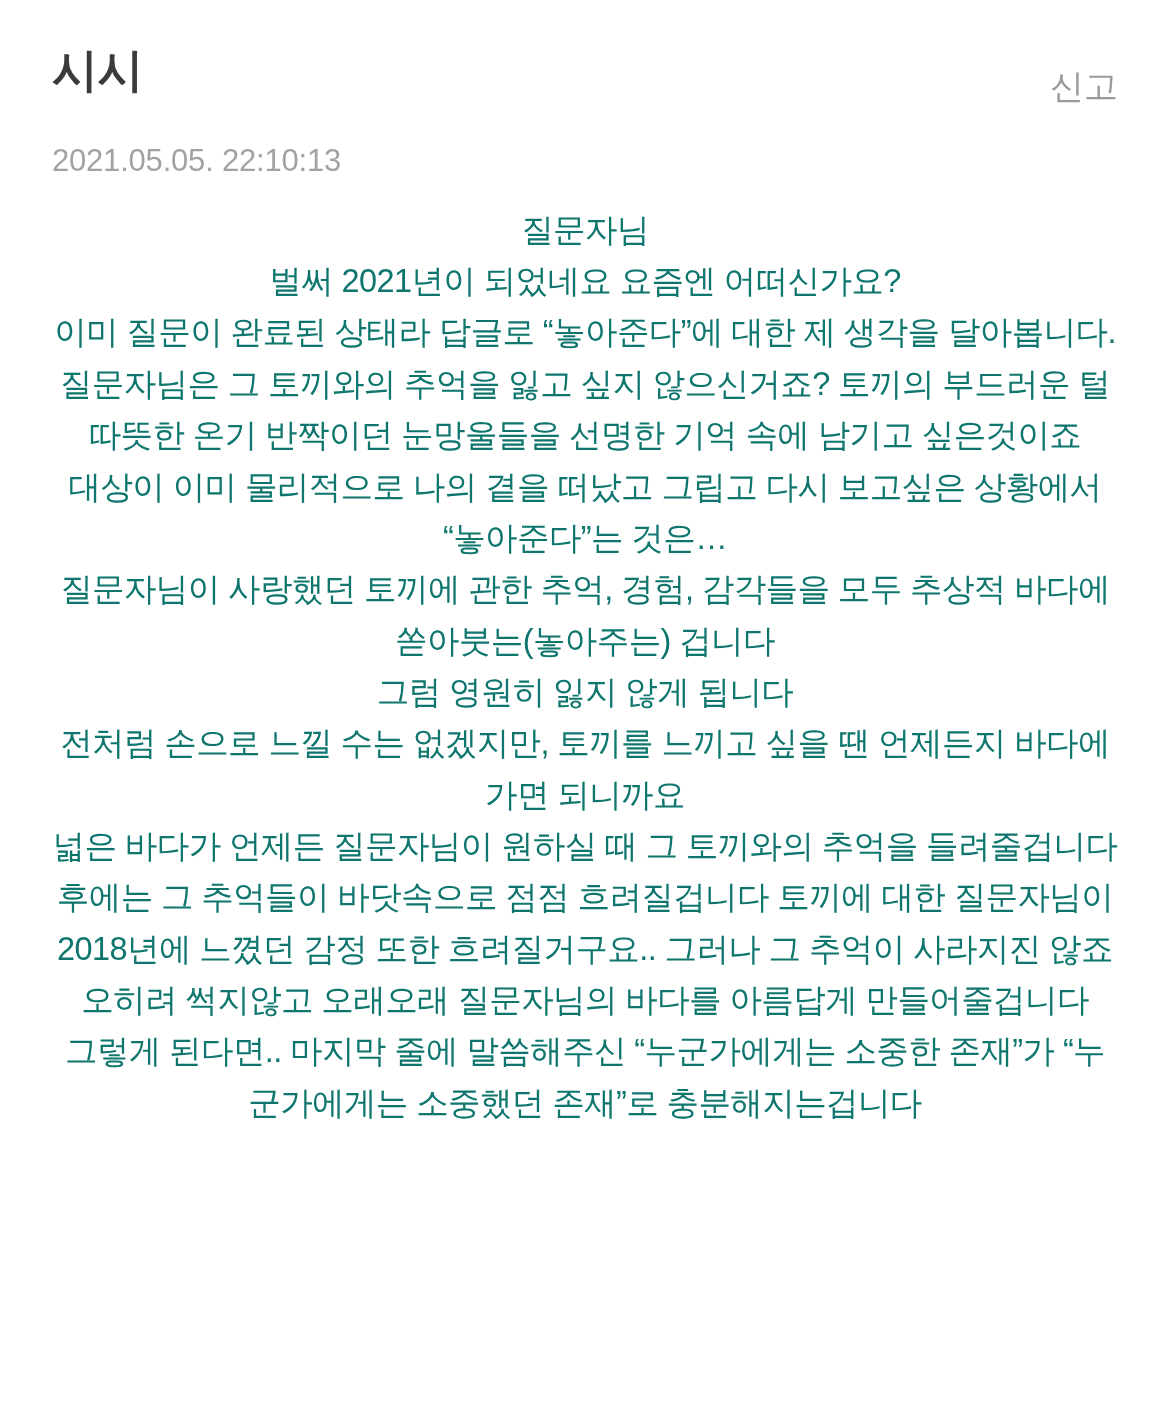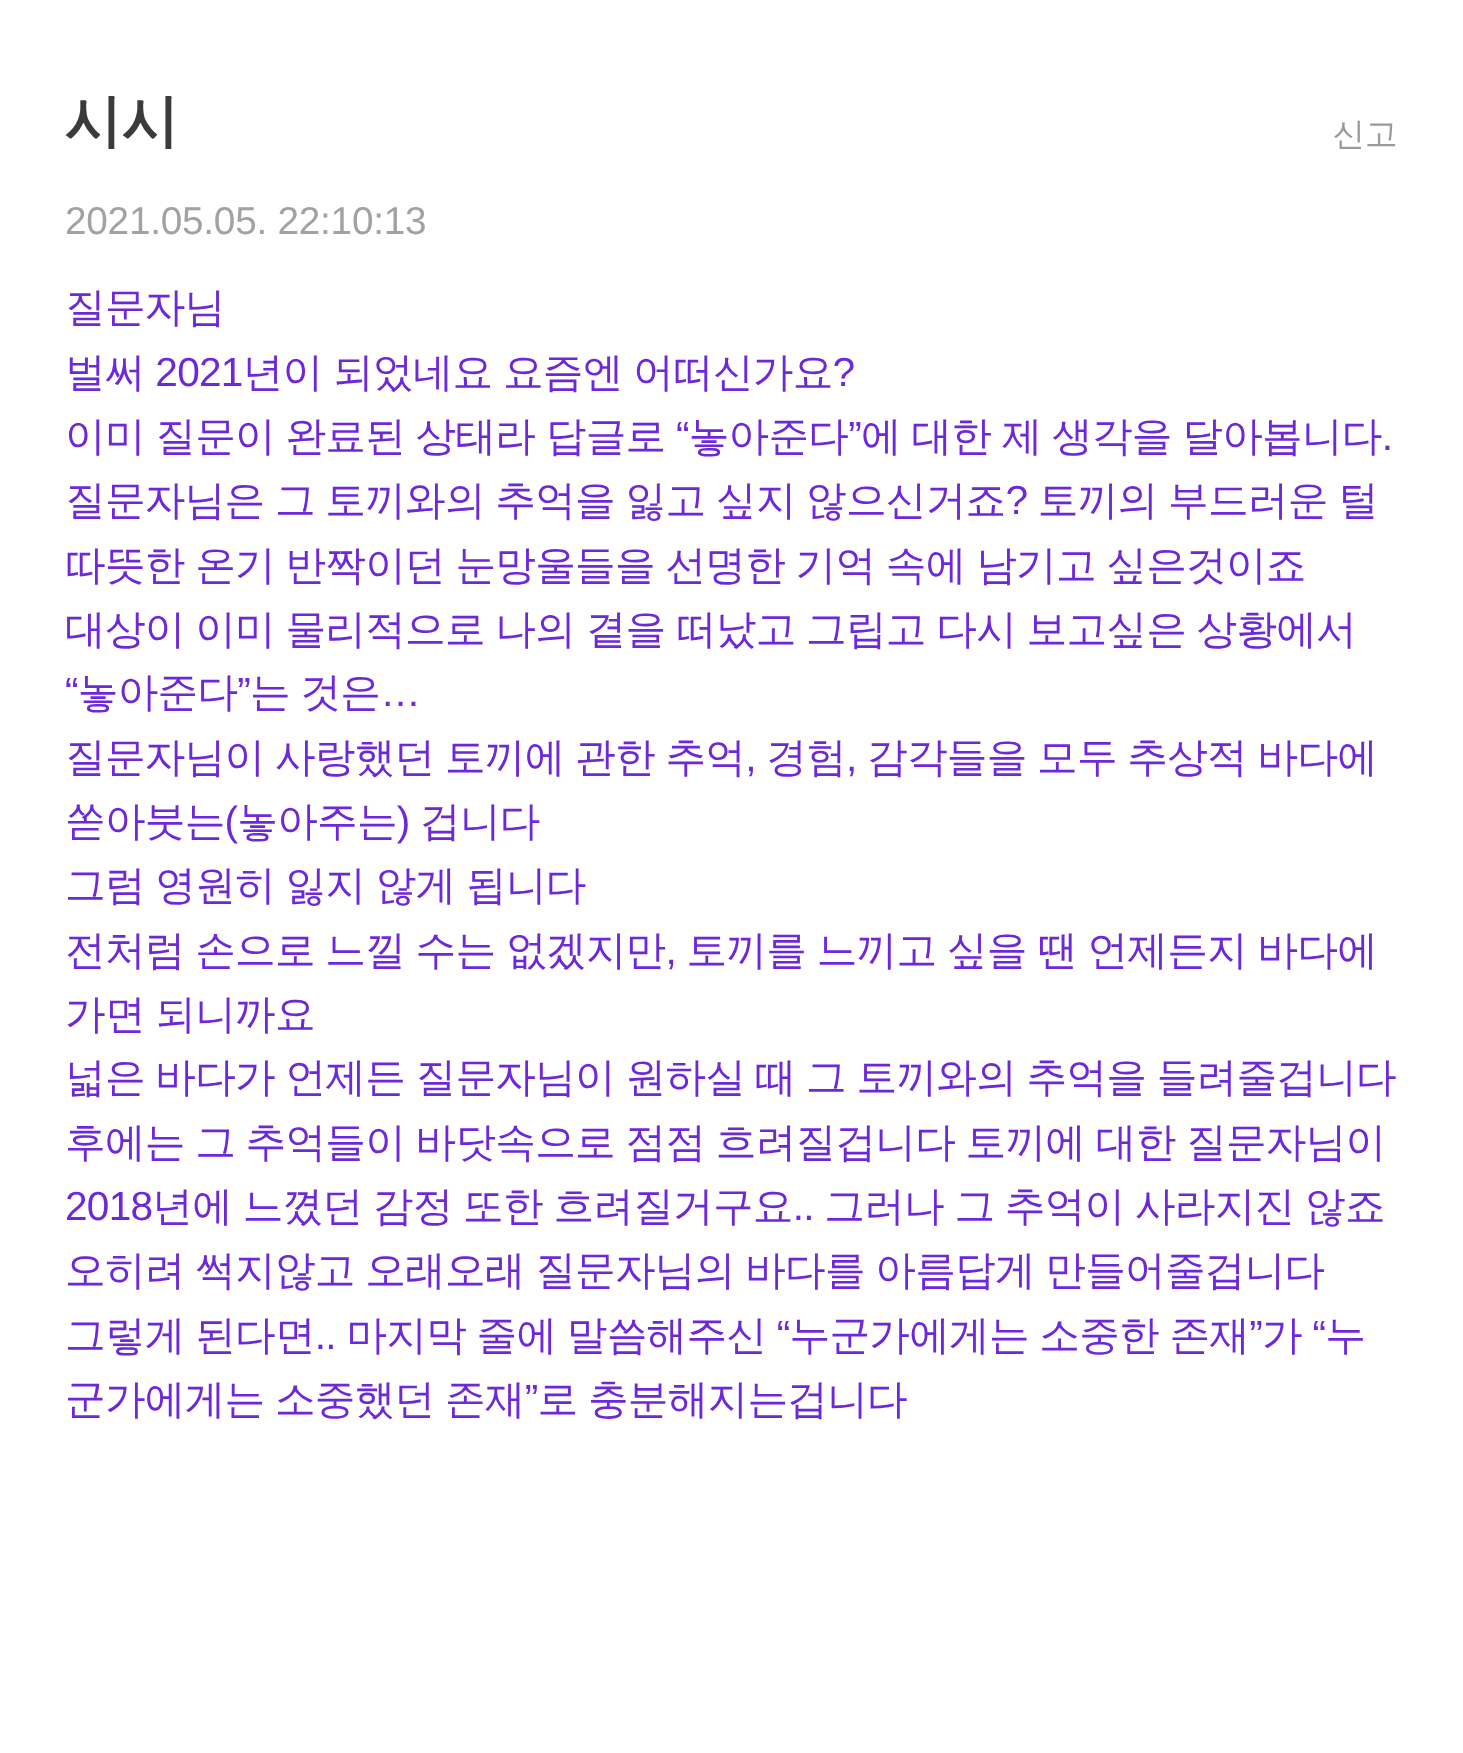--- a/index.html
+++ b/index.html
@@ -10,56 +10,57 @@
   body {
     width: 1170px;
     height: 1402px;
     font-family: "Liberation Sans", sans-serif;
     -webkit-font-smoothing: antialiased;
   }
   .page {
     box-sizing: border-box;
     width: 1170px;
     min-height: 1402px;
-    padding: 70px 52px 20px 52px;
+    padding: 44px 52px 20px 52px;
     background: #ffffff;
   }
   .header-row {
     display: flex;
     align-items: flex-start;
     justify-content: space-between;
   }
   .title {
     font-size: 46px;
     font-weight: bold;
     color: #3b3b3b;
     line-height: 1.15;
     letter-spacing: -0.5px;
   }
   .report-link {
-    font-size: 26px;
+    font-size: 34px;
     color: #9a9a9a;
     line-height: 1.2;
     padding-top: 22px;
     white-space: nowrap;
   }
   .timestamp {
     margin-top: 36px;
     font-size: 31px;
     color: #a2a2a2;
     letter-spacing: -0.2px;
   }
   .body-text {
     margin-top: 26px;
     font-size: 32.5px;
     line-height: 1.58;
-    color: #6d28d9;
+    color: #0f766e;
     letter-spacing: -0.6px;
     word-break: break-word;
     white-space: pre-wrap;
+    text-align: center;
   }
 </style>
 </head>
 <body>
 
 <div class="page">
 
   <div class="header-row">
     <div class="title">시시</div>
     <div class="report-link">신고</div>

